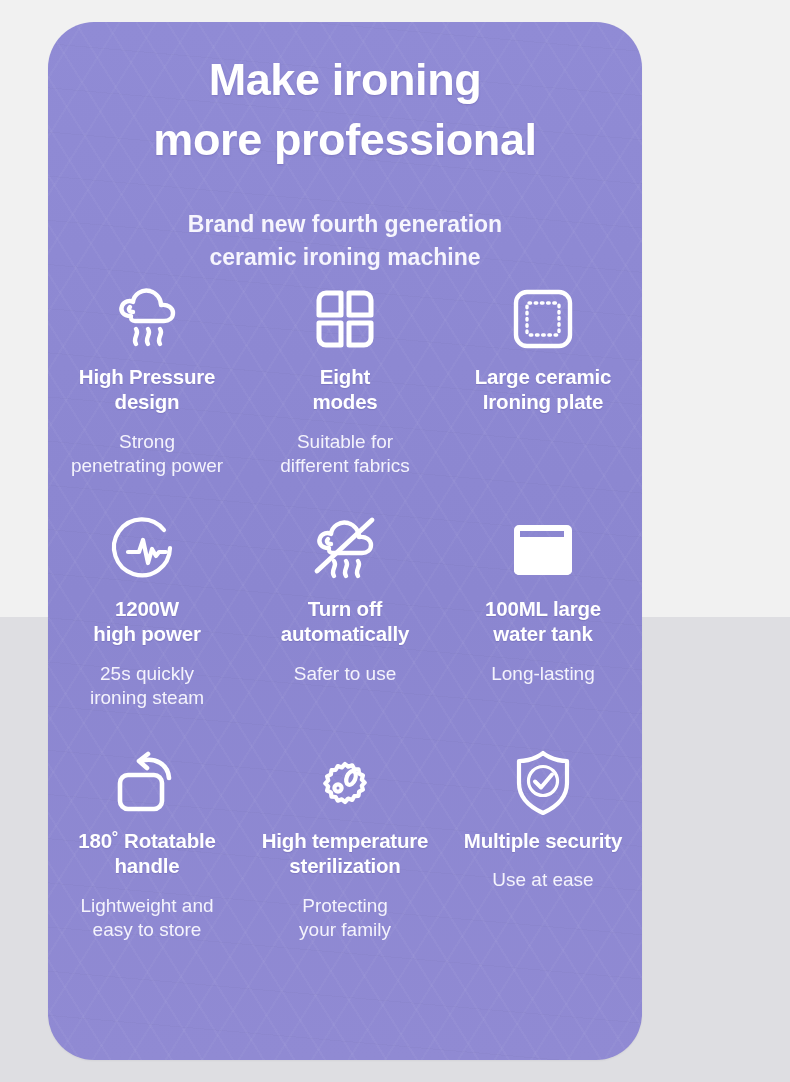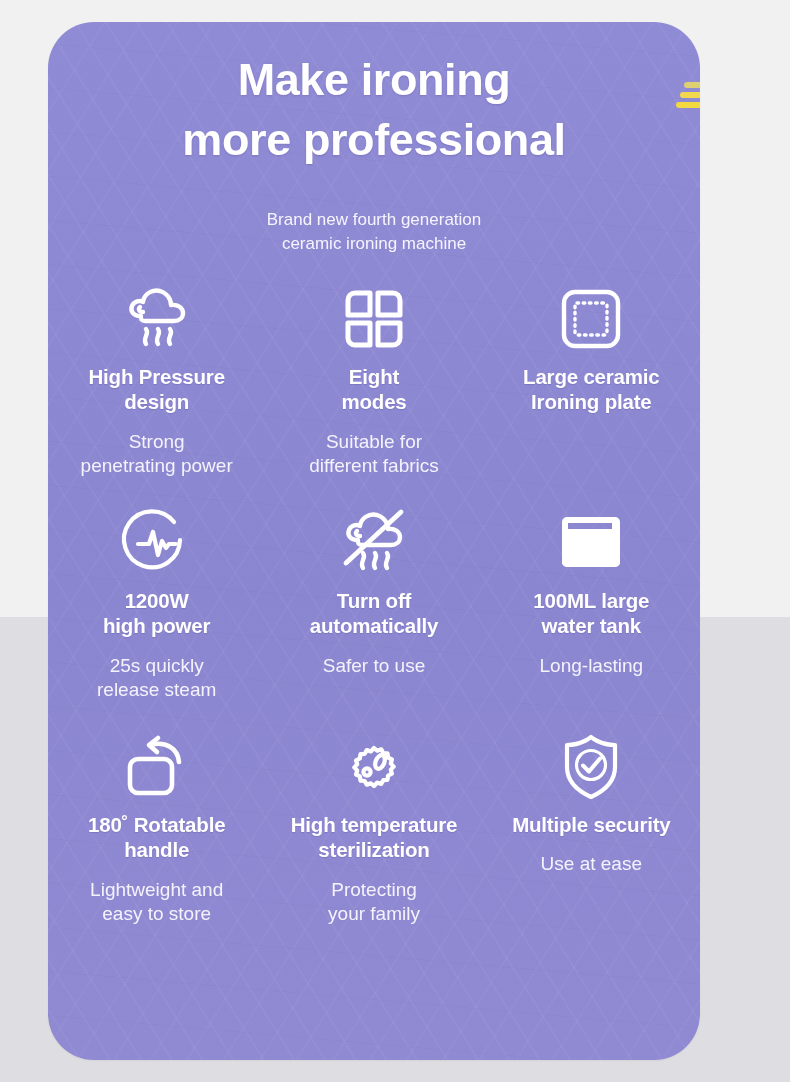--- a/index.html
+++ b/index.html
@@ -23,21 +23,21 @@
   #backdrop .bg-bottom {
     position: absolute; left: 0; top: 617px; width: 790px; height: 465px;
     background: #dedee2;
   }
 
   
   #card {
     position: absolute;
     left: 48px;
     top: 22px;
-    width: 652px;
+    width: 594px;
     height: 1038px;
     border-radius: 46px;
     background: #8d88d2;
     background-image:
       repeating-linear-gradient(58deg, rgba(255,255,255,.035) 0 2px, rgba(255,255,255,0) 2px 26px),
       repeating-linear-gradient(-58deg, rgba(255,255,255,.030) 0 2px, rgba(255,255,255,0) 2px 31px),
       repeating-linear-gradient(5deg, rgba(0,0,0,.018) 0 1px, rgba(0,0,0,0) 1px 44px),
       linear-gradient(180deg, #908bd5 0%, #8b86d0 55%, #908ad3 100%);
     overflow: hidden;
     box-shadow: 0 1px 2px rgba(0,0,0,.05);
@@ -54,23 +54,23 @@
     line-height: 1.34;
     letter-spacing: -0.4px;
     text-shadow: 0 1px 2px rgba(70,60,140,.25);
   }
   .headline .l2 { display: block; }
   .subhead {
     position: absolute;
     left: 0; right: 0; top: 186px;
     text-align: center;
     color: #f6f5fd;
-    font-size: 17px;
+    font-size: 23px;
     line-height: 1.42;
-    font-weight: 400;
+    font-weight: 700;
   }
   .subhead .l2 { display: block; }
 
   
   #brand-mark {
     position: absolute;
     left: 622px;
     top: 60px;
     width: 46px;
     height: 46px;
@@ -87,21 +87,21 @@
   #brand-mark i.b3 { width: 34px; background: #f2d93f; margin-bottom: 0; }
 
   
   #features {
     position: absolute;
     left: 0; right: 0;
     top: 258px;
     display: grid;
     grid-template-columns: repeat(3, 1fr);
     grid-template-rows: repeat(3, 224px);
-    row-gap: 0;
+    row-gap: 8px;
   }
   .feature {
     display: flex;
     flex-direction: column;
     align-items: center;
     padding: 0 6px;
   }
   .feat-icon {
     height: 78px;
     display: flex;
@@ -216,21 +216,21 @@
           <path d="M50 12 A28 28 0 1 0 56 30"></path>
           <path d="M14 34 H25 L29 22 L34 45 L38 31 L42 38 L45 34 H52"></path>
         </svg>
       </div>
       <div class="feat-title">
         <span>1200W</span>
         <span class="l2">high power</span>
       </div>
       <div class="feat-sub">
         <span>25s quickly</span>
-        <span class="l2">release steam</span>
+        <span class="l2">ironing steam</span>
       </div>
     </div>
 
     <div class="feature">
       <div class="feat-icon">
         <svg width="76" height="74" viewBox="0 0 76 74" fill="none" stroke="#ffffff" stroke-width="4.4" stroke-linecap="round" stroke-linejoin="round">
           <path d="M22 34 C14 34 11 29 13 24 C15 19 21 18 24 20 C25 12 33 7 41 9 C48 11 52 17 52 23 C59 22 64 26 64 31 C64 36 60 39 55 39 L26 39 C23 39 21 37 22 34 Z"></path>
           <path d="M24 30 C20 30 19 27 21 25"></path>
           <path d="M27 47 C31 52 23 56 27 62"></path>
           <path d="M39 47 C43 52 35 56 39 62"></path>

